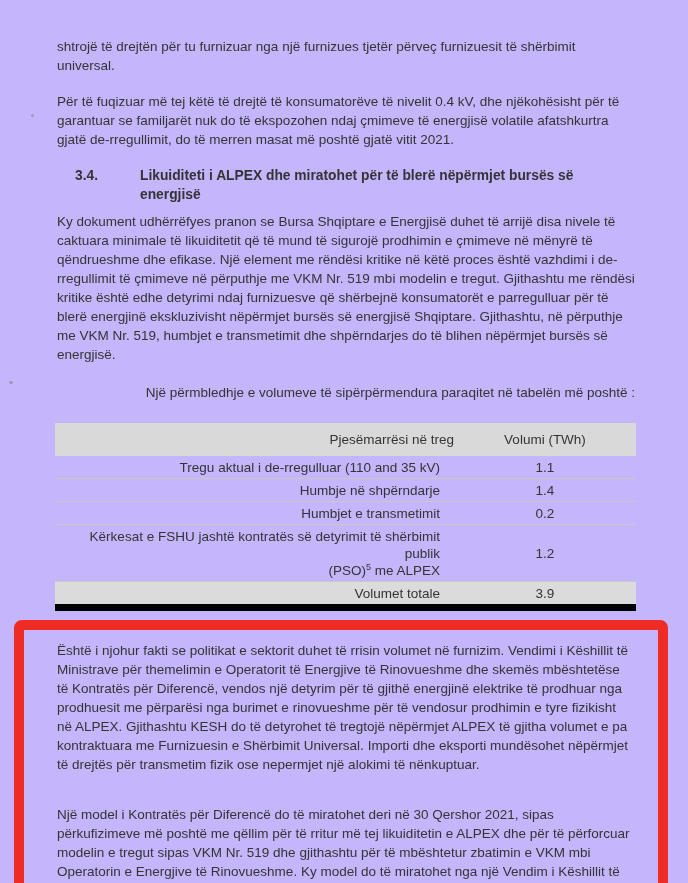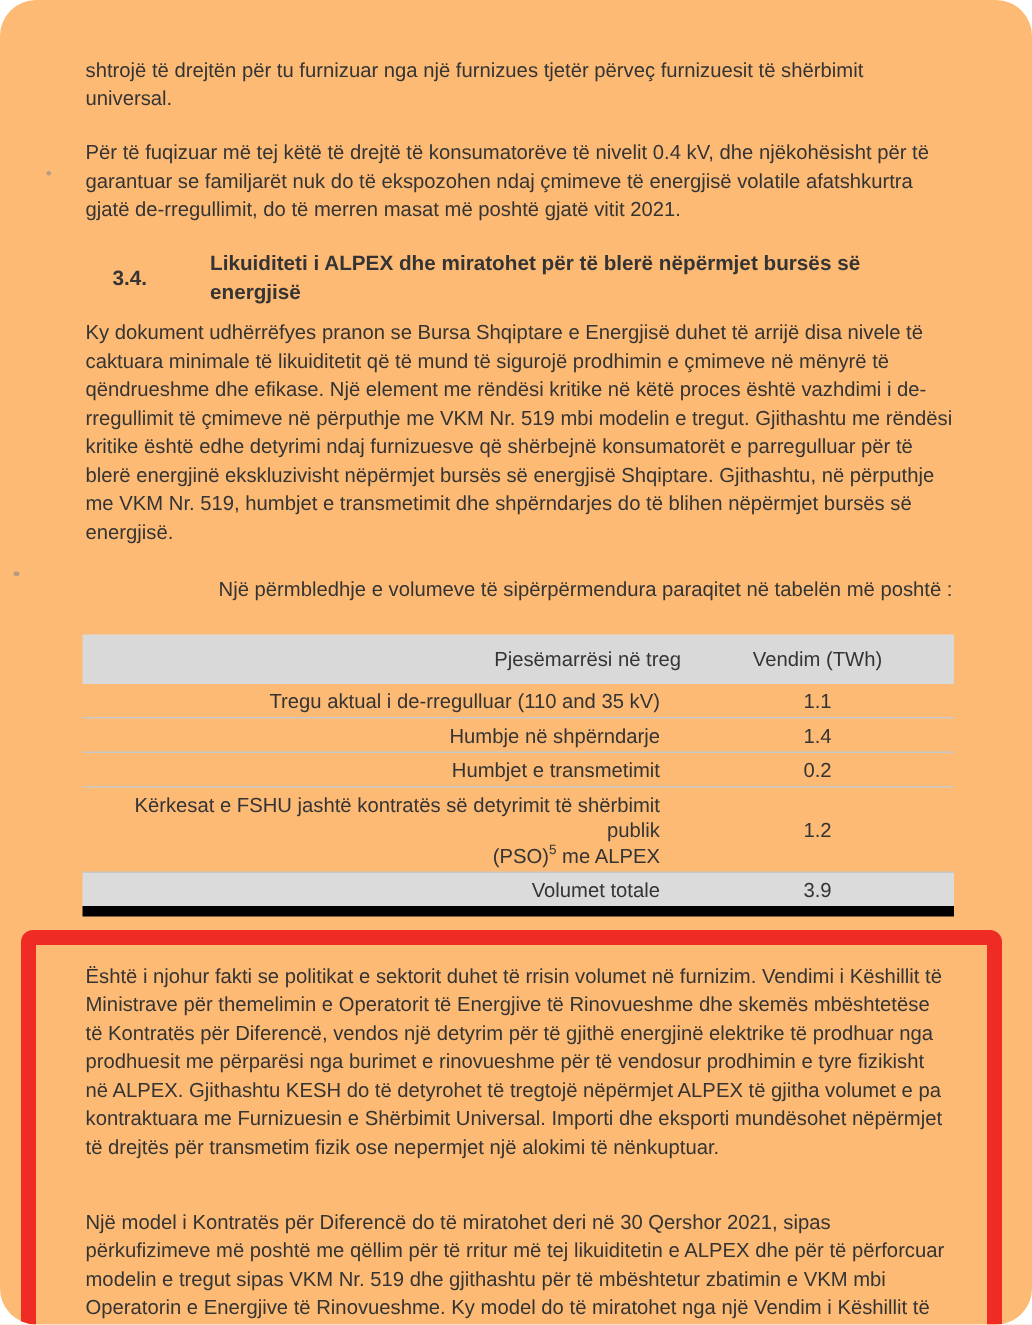--- a/index.html
+++ b/index.html
@@ -11,40 +11,38 @@
   *{box-sizing:border-box;margin:0;padding:0;}
   html,body{background:#ffffff;}
   body{
     font-family:"Liberation Sans","DejaVu Sans",sans-serif;
     color:var(--text);
   }
   .page{
     position:relative;
     width:688px;
     height:883px;
-    background:#fdba74;
+    background:#c4b5fd;
     overflow:hidden;
-    border-radius:24px;
   }
   .content{
     position:relative;
     padding:37px 53px 0 57px;
     font-size:13.5px;
     line-height:19px;
   }
   .para{margin-top:17px;width:578px;}
   .para.first{margin-top:0;}
   .section-heading{
     display:flex;
     margin-top:17px;
     padding-left:18px;
     font-size:13.8px;
     font-weight:bold;
     line-height:19px;
-    align-items:center;
   }
   .section-heading .num{width:65px;flex:0 0 auto;}
   .para.p3{margin-top:8px;}
   .para.p4{margin-top:19px;text-align:right;}
 
   table.volumes{
     margin-top:21px;
     width:581px;
     margin-left:-2px;
     border-collapse:collapse;
@@ -113,21 +111,21 @@
     </div>
 
     <p class="para p3">Ky dokument udhërrëfyes pranon se Bursa Shqiptare e Energjisë duhet të arrijë disa nivele të caktuara minimale të likuiditetit që të mund të sigurojë prodhimin e çmimeve në mënyrë të qëndrueshme dhe efikase. Një element me rëndësi kritike në këtë proces është vazhdimi i de-rregullimit të çmimeve në përputhje me VKM Nr. 519 mbi modelin e tregut. Gjithashtu me rëndësi kritike është edhe detyrimi ndaj furnizuesve që shërbejnë konsumatorët e parregulluar për të blerë energjinë ekskluzivisht nëpërmjet bursës së energjisë Shqiptare. Gjithashtu, në përputhje me VKM Nr. 519, humbjet e transmetimit dhe shpërndarjes do të blihen nëpërmjet bursës së energjisë.</p>
 
     <p class="para p4">Një përmbledhje e volumeve të sipërpërmendura paraqitet në tabelën më poshtë :</p>
 
     <table class="volumes">
       <thead>
         <tr>
           <th class="c1">Pjesëmarrësi në treg</th>
-          <th class="c2">Vendim (TWh)</th>
+          <th class="c2">Volumi (TWh)</th>
         </tr>
       </thead>
       <tbody>
         <tr>
           <td class="c1">Tregu aktual i de-rregulluar (110 and 35 kV)</td>
           <td class="c2">1.1</td>
         </tr>
         <tr>
           <td class="c1">Humbje në shpërndarje</td>
           <td class="c2">1.4</td>

